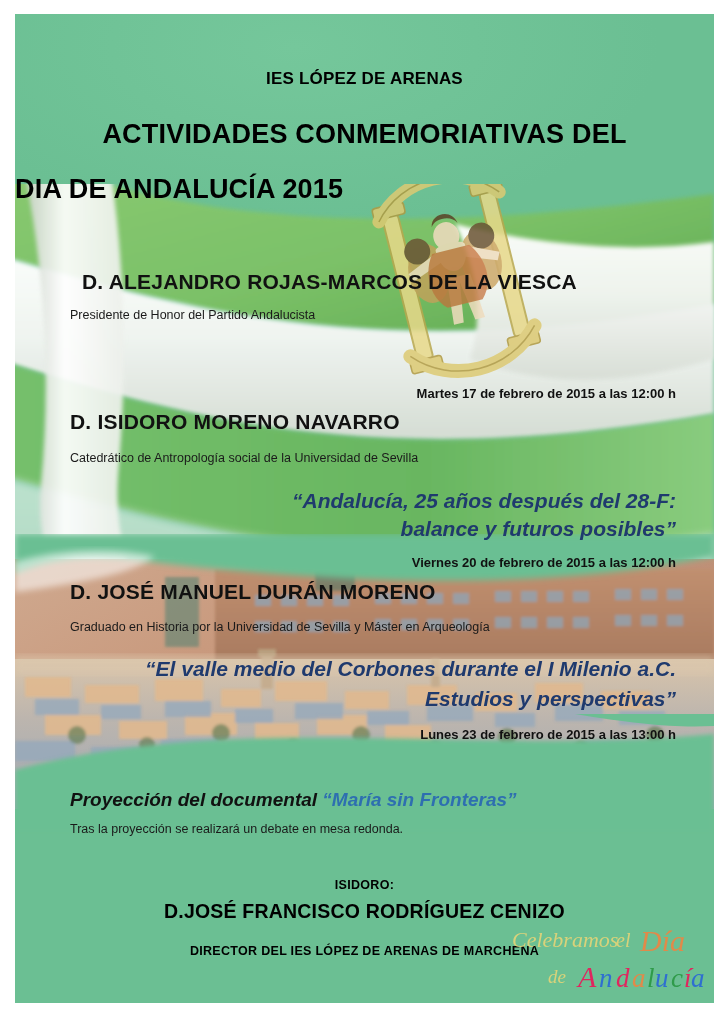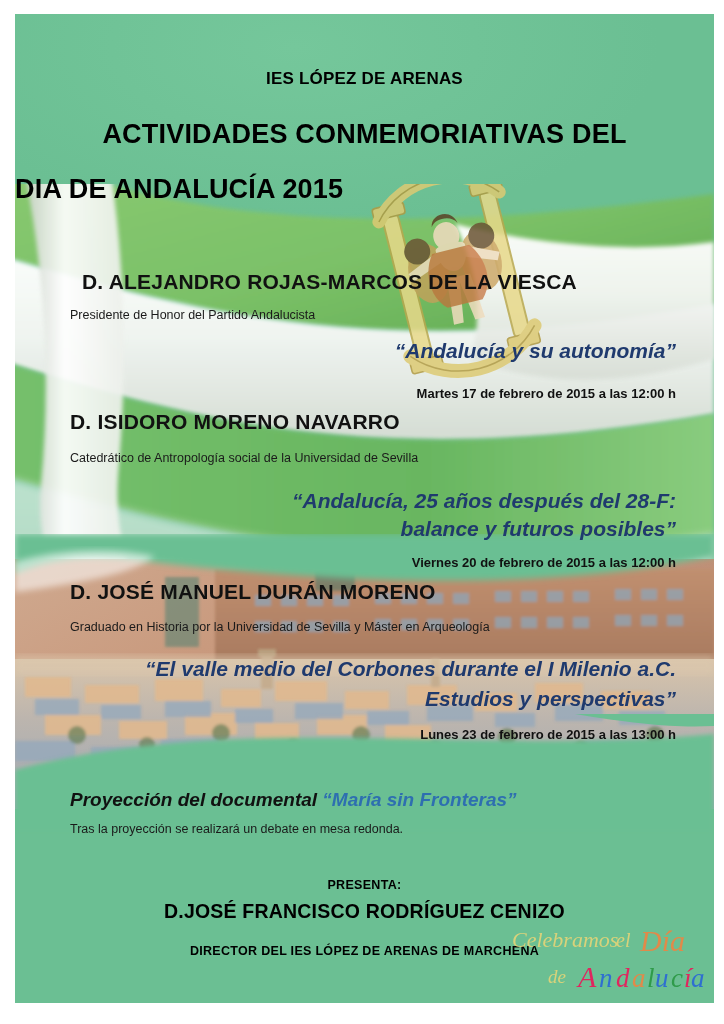--- a/index.html
+++ b/index.html
@@ -403,39 +403,38 @@
       <path d="M 560 0 C 620 10, 660 14, 699 12 L 699 0 Z" fill="#6bbf93"></path>
     </svg>
   </div>
 
   <div class="txt main-title-1">ACTIVIDADES CONMEMORIATIVAS DEL</div>
   <div class="txt school-name">IES LÓPEZ DE ARENAS</div>
   <div class="txt main-title-2">DIA DE ANDALUCÍA 2015</div>
 
   <div class="txt speaker-name" style="left:55px; top:256px;margin-left:12px;">D. ALEJANDRO ROJAS-MARCOS DE LA VIESCA</div>
   <div class="txt speaker-role" style="left:55px; top:294px;">Presidente de Honor del Partido Andalucista</div>
-  <div class="txt talk-title" style="right:38px; top:325px;">“Andalucía y su autonomía”</div>
   <div class="txt talk-date" style="right:38px; top:372px;">Martes 17 de febrero de 2015  a las 12:00 h</div>
 
   <div class="txt speaker-name" style="left:55px; top:396px;">D. ISIDORO MORENO NAVARRO</div>
   <div class="txt speaker-role" style="left:55px; top:437px;">Catedrático de Antropología social de la Universidad de Sevilla</div>
   <div class="txt talk-title" style="right:38px; top:475px;">“Andalucía, 25 años después del 28-F:</div>
   <div class="txt talk-title-2" style="right:38px; top:503px;">balance y futuros posibles”</div>
   <div class="txt talk-date" style="right:38px; top:541px;">Viernes 20  de febrero de 2015  a las 12:00 h</div>
 
   <div class="txt speaker-name" style="left:55px; top:566px;">D. JOSÉ MANUEL DURÁN MORENO</div>
   <div class="txt speaker-role" style="left:55px; top:606px;">Graduado en Historia por la Universidad de Sevilla y Máster en Arqueología</div>
   <div class="txt talk-title" style="right:38px; top:643px;">“El valle medio del Corbones durante el I Milenio a.C.</div>
   <div class="txt talk-title-2" style="right:38px; top:673px;">Estudios y perspectivas”</div>
   <div class="txt talk-date" style="right:38px; top:713px;">Lunes 23 de febrero de 2015  a las 13:00 h</div>
 
   <div class="txt doc-line" style="left:55px; top:775px;"><span>Proyección del documental </span><span class="doc-title">“María sin Fronteras”</span></div>
   <div class="txt doc-note" style="left:55px; top:808px;">Tras la proyección se realizará un debate en mesa redonda.</div>
 
-  <div class="txt presenta" style="top:864px;">PRESENTA:</div>
+  <div class="txt presenta" style="top:864px;">ISIDORO:</div>
   <div class="txt presenter" style="top:886px;">D.JOSÉ FRANCISCO RODRÍGUEZ CENIZO</div>
   <div class="txt director" style="top:930px;">DIRECTOR DEL IES LÓPEZ DE ARENAS DE MARCHENA</div>
 
   <div id="corner-logo">
     <svg width="200" height="78" viewBox="0 0 200 78" xmlns="http://www.w3.org/2000/svg">
       <g font-family="'Liberation Serif', serif" font-style="italic">
         <text x="8" y="30" font-size="22" fill="#d8d27a">Celebramos</text>
         <text x="112" y="30" font-size="20" fill="#d8d27a">el</text>
         <text x="136" y="34" font-size="30" fill="#e08a4a">Día</text>
         <text x="44" y="66" font-size="19" fill="#d8d27a">de</text>

